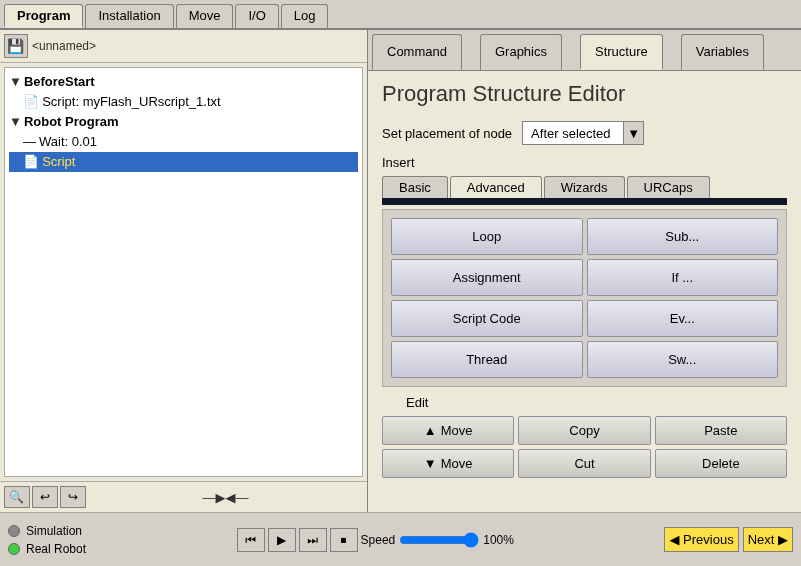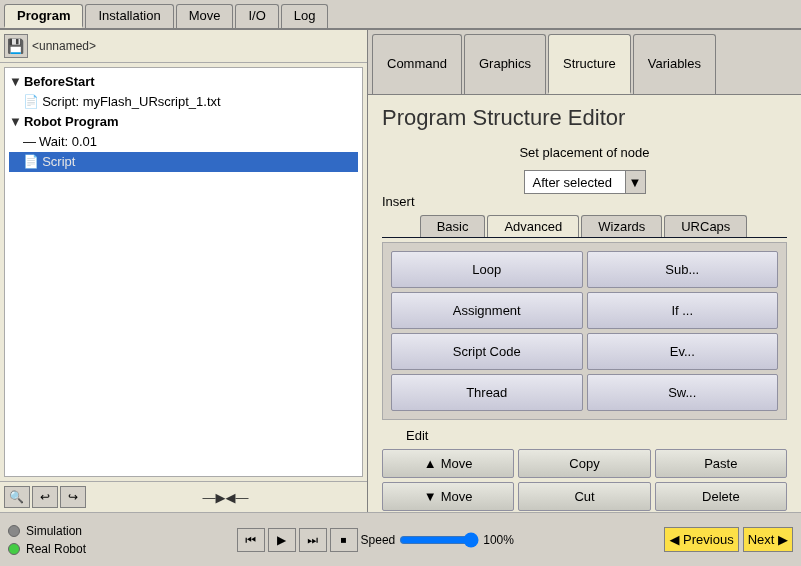--- a/index.html
+++ b/index.html
@@ -22,21 +22,21 @@
     
     .left-panel { width: 368px; background: #ece9d8; border-right: 1px solid #808080; display: flex; flex-direction: column; }
     .left-toolbar { display: flex; align-items: center; padding: 4px; border-bottom: 1px solid #aaa; gap: 4px; }
     .save-btn { width: 24px; height: 24px; background: #d4d0c8; border: 1px solid #808080; cursor: pointer; display: flex; align-items: center; justify-content: center; font-size: 14px; }
     .file-label { font-size: 12px; color: #333; }
 
     .tree-area { flex: 1; overflow: auto; padding: 4px; background: #fff; margin: 4px; border: 1px solid #aaa; }
     .tree-item { line-height: 20px; }
     .tree-item.bold { font-weight: bold; }
     .tree-item.indent1 { padding-left: 14px; }
-    .tree-item.selected { background: #316ac5; color: #e5e5e5; }
+    .tree-item.selected { background: #316ac5; color: #fde047; }
     .tree-arrow { color: #333; margin-right: 2px; }
     .tree-icon { margin-right: 3px; }
 
     
     .bottom-controls { display: flex; align-items: center; padding: 4px; border-top: 1px solid #aaa; gap: 2px; }
     .ctrl-btn { width: 26px; height: 22px; background: #d4d0c8; border: 1px solid #808080; cursor: pointer; display: flex; align-items: center; justify-content: center; font-size: 12px; }
     .transport-area { flex: 1; text-align: center; font-size: 13px; color: #333; }
 
     
     .status-bar { display: flex; align-items: center; justify-content: space-between; padding: 3px 8px; background: #d4d0c8; border-top: 1px solid #aaa; height: 54px; }
@@ -50,36 +50,36 @@
     .speed-area { display: flex; align-items: center; gap: 4px; font-size: 12px; }
     .speed-slider { width: 80px; }
     .nav-buttons { display: flex; gap: 4px; }
     .nav-btn { padding: 4px 4px; background: #fde047; border: 1px solid #808080; cursor: pointer; font-size: 13px; display: flex; align-items: center; gap: 4px; }
 
     
     .right-panel { flex: 1; background: #ece9d8; display: flex; flex-direction: column; }
 
     
     .right-tabs { display: flex; padding: 4px 4px 0; border-bottom: 1px solid #808080; background: #d4d0c8; }
-    .right-tab { padding: 21px 14px; border: 1px solid #808080; border-bottom: none; background: #d4d0c8; cursor: pointer; font-size: 13px; border-radius: 3px 3px 0 0; margin-right: 2px; }
+    .right-tab { padding: 9px 14px; border: 1px solid #808080; border-bottom: none; background: #d4d0c8; cursor: pointer; font-size: 13px; border-radius: 3px 3px 0 0; margin-right: 18px; }
     .right-tab.active { background: #ece9d8; border-bottom: 2px solid #ece9d8; }
 
     
     .right-content { flex: 1; padding: 10px 14px; overflow: auto; }
     .editor-title { font-size: 22px; font-weight: normal; color: #333; margin-bottom: 14px; }
-    .placement-row { display: flex; align-items: center; gap: 10px; margin-bottom: 0; flex-direction: column; }
+    .placement-row { display: flex; align-items: center; gap: 10px; margin-bottom: 10px; }
     .placement-label { font-size: 13px; }
     .placement-select { display: flex; align-items: center; border: 1px solid #808080; background: #fff; height: 24px; }
     .placement-select-text { padding: 0 8px; font-size: 13px; min-width: 100px; }
     .placement-select-arrow { background: #d4d0c8; border-left: 1px solid #808080; height: 100%; width: 20px; display: flex; align-items: center; justify-content: center; cursor: pointer; }
 
     .insert-label { font-size: 13px; margin-bottom: 6px; }
 
     
-    .insert-tabs { display: flex; margin-bottom: 4px; border-bottom: 1px solid #0f172a; justify-content: center; }
+    .insert-tabs { display: flex; margin-bottom: 4px; border-bottom: 7px solid #0f172a; }
     .insert-tab { padding: 3px 16px; border: 1px solid #808080; border-bottom: none; background: #d4d0c8; cursor: pointer; font-size: 13px; border-radius: 3px 3px 0 0; margin-right: 2px; }
     .insert-tab.active { background: #ece9d8; }
 
     
     .btn-grid { display: grid; grid-template-columns: 1fr 1fr; gap: 4px; padding: 8px; background: #d4d0c8; border: 1px solid #aaa; }
     .grid-btn { padding: 10px 8px; background: linear-gradient(to bottom, #e8e8f0, #c8c8d8); border: 1px solid #9090a0; cursor: pointer; font-size: 13px; text-align: center; border-radius: 2px; }
 
     
     .edit-section { padding: 8px 0; }
     .edit-label { font-size: 13px; margin-bottom: 6px; margin-left: 24px; }

